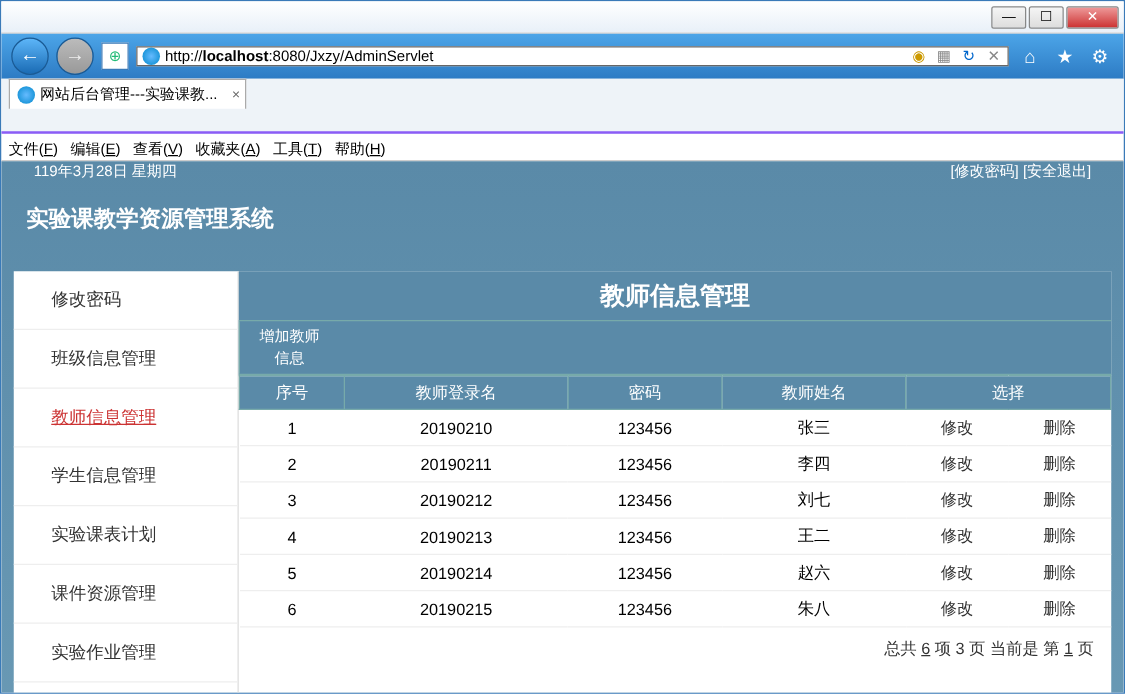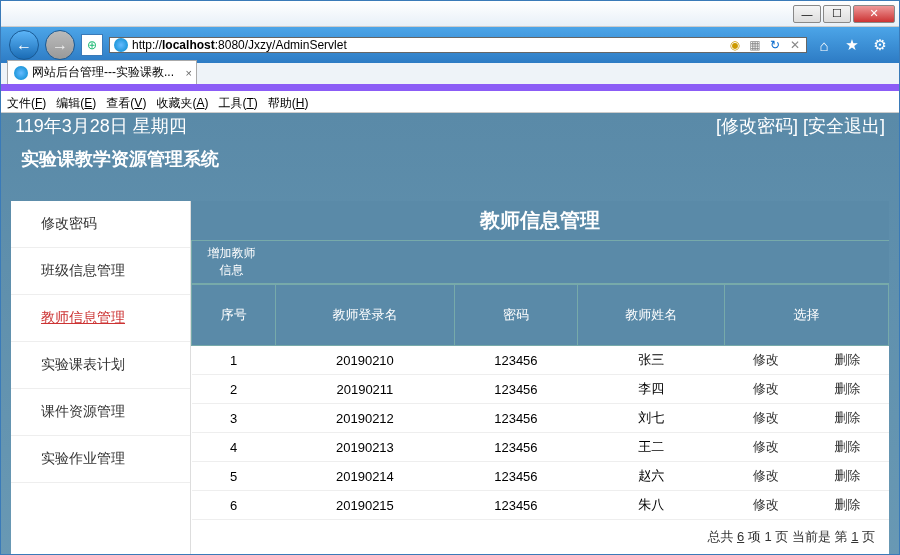--- a/index.html
+++ b/index.html
@@ -10,40 +10,40 @@
 .win-max{background:linear-gradient(#f5f5f5,#ddd)}
 .win-close{background:linear-gradient(#e99,#c33);color:#fff;width:42px}
 .navbar{height:36px;background:linear-gradient(#4ca5e8,#2d7bc4);display:flex;align-items:center;padding:0 8px;gap:6px}
 .nav-circle{width:30px;height:30px;border-radius:50%;background:linear-gradient(#5cb5f8,#1a6bb4);display:flex;align-items:center;justify-content:center;color:#fff;font-size:16px;border:1px solid #1a5a94}
 .nav-circle.disabled{background:linear-gradient(#bbb,#999);color:#eee}
 .shield{width:22px;height:22px;background:#fff;border:1px solid #3a7ab8;display:flex;align-items:center;justify-content:center;color:#2b7;font-size:12px}
 .address{flex:1;height:16px;background:#fff;border:1px solid #666;display:flex;align-items:center;padding:0 4px;font-size:12px;gap:4px}
 .ie-icon{width:14px;height:14px;background:radial-gradient(#6bf,#08c);border-radius:50%;display:inline-block}
 .addr-text .host{font-weight:bold}
 .nav-icon{width:22px;height:22px;display:flex;align-items:center;justify-content:center;color:#fff;cursor:pointer;font-size:15px}
-.tabbar{height:28px;background:#eef3f8;display:flex;align-items:flex-end;padding-left:6px;border-bottom:7px solid #8b5cf6}
+.tabbar{height:44px;background:#eef3f8;display:flex;align-items:flex-start;padding-left:6px;border-bottom:2px solid #8b5cf6}
 .tab{height:24px;background:#fff;border:1px solid #aaa;border-bottom:none;padding:0 22px 0 6px;display:flex;align-items:center;font-size:12px;gap:4px;position:relative}
 .tab-close{position:absolute;right:4px;font-size:11px;color:#666;cursor:pointer}
 .menubar{height:22px;display:flex;align-items:flex-end;padding:0 6px;gap:10px;font-size:12px;border-bottom:1px solid #ccc}
 .menubar span{cursor:pointer}
 .menubar span u{text-decoration:underline}
 .app{background:linear-gradient(#5a8aa8,#6a9ab5)}
-.app-top{height:26px;display:flex;justify-content:space-between;align-items:center;padding:0 14px;color:#fff;font-size:18px}
+.app-top{height:26px;display:flex;justify-content:space-between;padding:0 26px;color:#fff;font-size:12px}
 .app-top-right span{cursor:pointer}
 .app-title{padding:8px 20px 14px;color:#fff;font-size:18px;font-weight:bold}
 .app-body{background:#fff;margin:16px 10px;display:flex;min-height:340px}
 .sidebar{width:180px;border-right:1px solid #ddd}
 .side-item{padding:14px 0 14px 30px;font-size:14px;border-bottom:1px solid #eee;cursor:pointer;color:#333}
 .side-item.active{color:#c33;text-decoration:underline}
 .main{flex:1;padding:0}
 .panel-title{background:#5a8aa8;color:#fff;text-align:center;padding:6px 0;font-size:20px;font-weight:bold}
 .toolbar{background:#5a8aa8;display:flex;border-top:1px solid #7aa;border-bottom:1px solid #7aa}
 .add-btn{color:#fff;font-size:12px;padding:4px 10px;width:80px;text-align:center;border-left:1px solid #7aa;cursor:pointer}
 table{width:100%;border-collapse:collapse;font-size:13px}
-thead th{background:#5a8aa8;color:#fff;font-weight:normal;padding:21px 4px;border:1px solid #7aa;font-size:13px}
+thead th{background:#5a8aa8;color:#fff;font-weight:normal;padding:4px 4px;border:1px solid #7aa;font-size:13px}
 tbody td{padding:5px 4px;text-align:center;border-bottom:1px solid #eee}
 .link{cursor:pointer;color:#333}
 .pager{text-align:right;padding:8px 14px;font-size:13px;color:#333}
 .pager u{text-decoration:underline}
 .footer{height:34px;background:linear-gradient(#5a8aa8,#486f87);margin-top:10px}
 .addr-icons{display:flex;gap:6px;align-items:center;margin-left:auto}
 .addr-ic{width:14px;height:14px;cursor:pointer;font-size:12px;display:flex;align-items:center;justify-content:center}
 </style>
 </head>
 <body>
@@ -99,20 +99,21 @@
       <span>[修改密码]</span>
       <span>[安全退出]</span>
     </span>
   </div>
   <div class="app-title">实验课教学资源管理系统</div>
   <div class="app-body">
     <div class="sidebar" id="sidebar">
         <div class="side-item">修改密码</div>
         <div class="side-item">班级信息管理</div>
         <div class="side-item active">教师信息管理</div>
+        <div class="side-item">学生信息管理</div>
         <div class="side-item">实验课表计划</div>
         <div class="side-item">课件资源管理</div>
         <div class="side-item">实验作业管理</div>
       </div>
     <div class="main">
       <div class="panel-title">教师信息管理</div>
       <div class="toolbar">
         <div class="add-btn">增加教师信息</div>
       </div>
       <table>
@@ -170,18 +171,18 @@
               <td>6</td>
               <td>20190215</td>
               <td>123456</td>
               <td>朱八</td>
               <td class="link">修改</td>
               <td class="link">删除</td>
             </tr>
           </tbody>
       </table>
       <div class="pager">
-        <span>总共 </span><u>6</u><span> 项 1 页  当前是 第 </span><u>1</u><span> 页</span>
+        <span>总共 </span><u>6</u><span> 项 3 页  当前是 第 </span><u>1</u><span> 页</span>
       </div>
     </div>
   </div>
   <div class="footer"></div>
 </div>
 
 </body></html>

